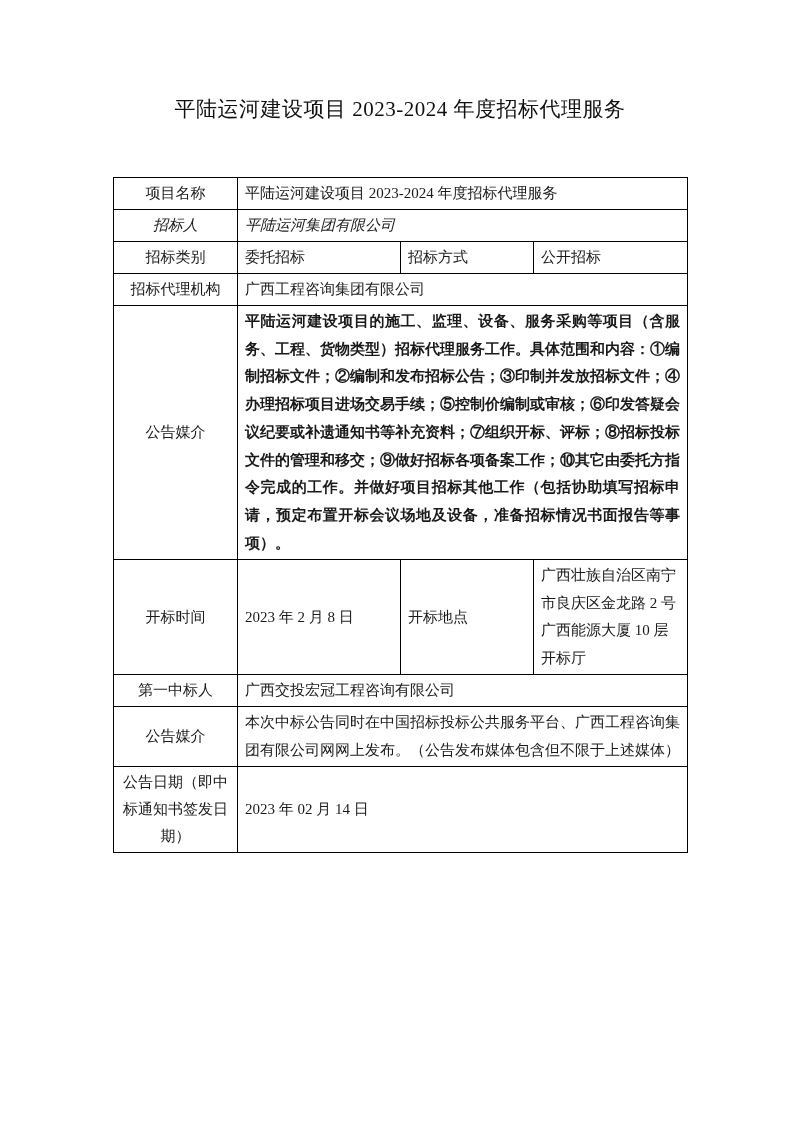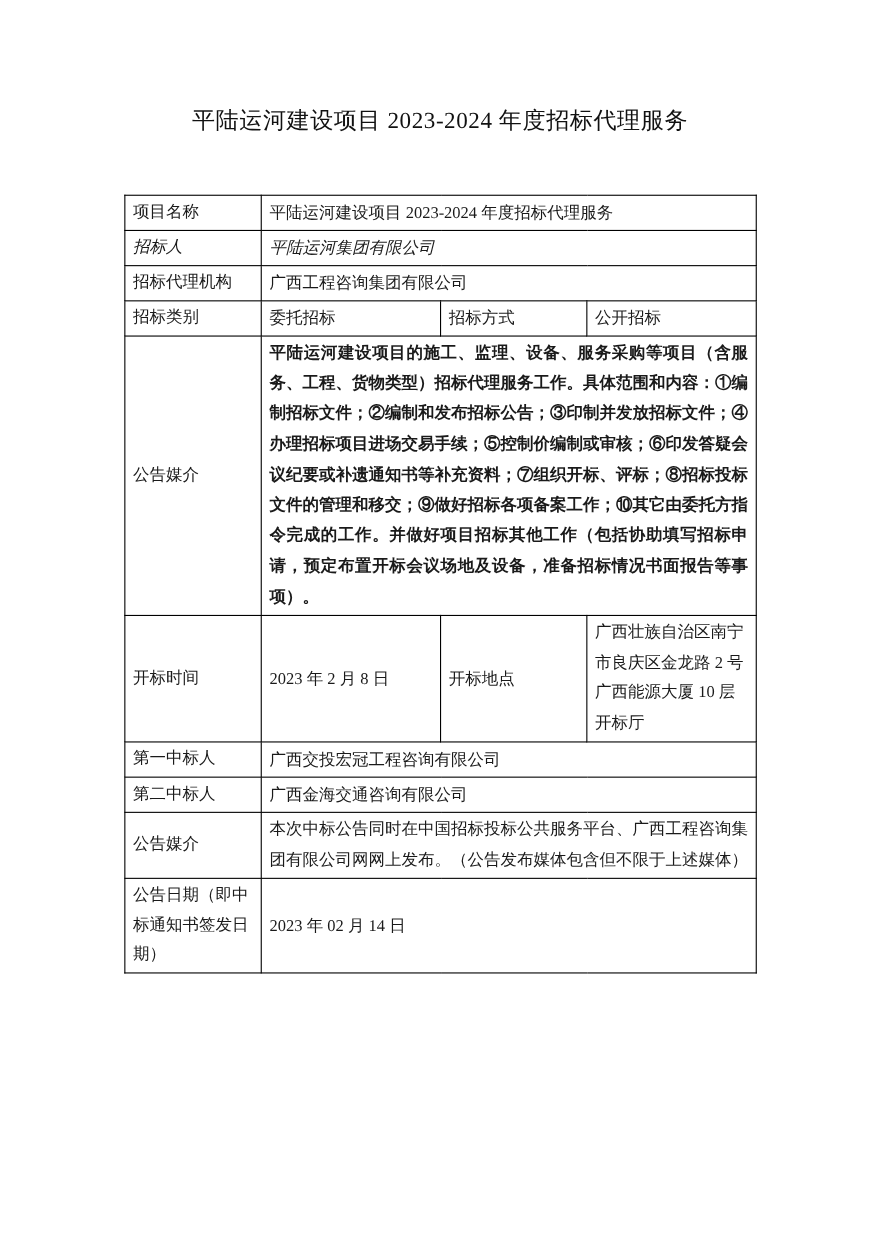--- a/index.html
+++ b/index.html
@@ -36,21 +36,21 @@
     font-size: 15px;
   }
   table.announce td {
     border: 1px solid #000000;
     vertical-align: middle;
     padding: 2px 7px;
     overflow: hidden;
     word-break: break-all;
   }
   td.lbl {
-    text-align: left;
+    text-align: center;
     padding: 2px 3px;
     line-height: 27px;
   }
   td.val {
     text-align: left;
   }
   td.para {
     vertical-align: top;
     text-align: justify;
     line-height: 27.7px;
@@ -88,52 +88,48 @@
     <td class="val" colspan="3">平陆运河建设项目 2023-2024 年度招标代理服务</td>
   </tr>
 
 
   <tr class="h29">
     <td class="lbl">招标人</td>
     <td class="val" colspan="3">平陆运河集团有限公司</td>
   </tr>
 
   <tr class="h28">
-    <td class="lbl">招标代理机构</td>
-    <td class="val" colspan="3">广西工程咨询集团有限公司</td>
-  </tr>
-
-  <tr class="h28">
     <td class="lbl">招标类别</td>
     <td class="val">委托招标</td>
     <td class="val">招标方式</td>
     <td class="val">公开招标</td>
+  </tr>
+
+  <tr class="h28">
+    <td class="lbl">招标代理机构</td>
+    <td class="val" colspan="3">广西工程咨询集团有限公司</td>
   </tr>
 
   <tr class="h222">
     <td class="lbl">公告媒介</td>
     <td class="val para" colspan="3">平陆运河建设项目的施工、监理、设备、服务采购等项目（含服务、工程、货物类型）招标代理服务工作。具体范围和内容：①编制招标文件；②编制和发布招标公告；③印制并发放招标文件；④办理招标项目进场交易手续；⑤控制价编制或审核；⑥印发答疑会议纪要或补遗通知书等补充资料；⑦组织开标、评标；⑧招标投标文件的管理和移交；⑨做好招标各项备案工作；⑩其它由委托方指令完成的工作。并做好项目招标其他工作（包括协助填写招标申请，预定布置开标会议场地及设备，准备招标情况书面报告等事项）。</td>
   </tr>
 
   <tr class="h83">
     <td class="lbl">开标时间</td>
     <td class="val">2023 年 2 月 8 日</td>
     <td class="val">开标地点</td>
     <td class="val multiline">广西壮族自治区南宁市良庆区金龙路 2 号广西能源大厦 10 层开标厅</td>
   </tr>
 
   <tr class="h28">
     <td class="lbl">第一中标人</td>
     <td class="val" colspan="3">广西交投宏冠工程咨询有限公司</td>
   </tr>
 
-  <tr class="h28">
-    <td class="lbl">第二中标人</td>
-    <td class="val" colspan="3">广西金海交通咨询有限公司</td>
-  </tr>
 
 
   <tr class="h57">
     <td class="lbl">公告媒介</td>
     <td class="val multiline" colspan="3">本次中标公告同时在中国招标投标公共服务平台、广西工程咨询集团有限公司网网上发布。（公告发布媒体包含但不限于上述媒体）</td>
   </tr>
 
   <tr class="h82">
     <td class="lbl">公告日期（即中标通知书签发日期）</td>
     <td class="val" colspan="3">2023 年 02 月 14 日</td>

